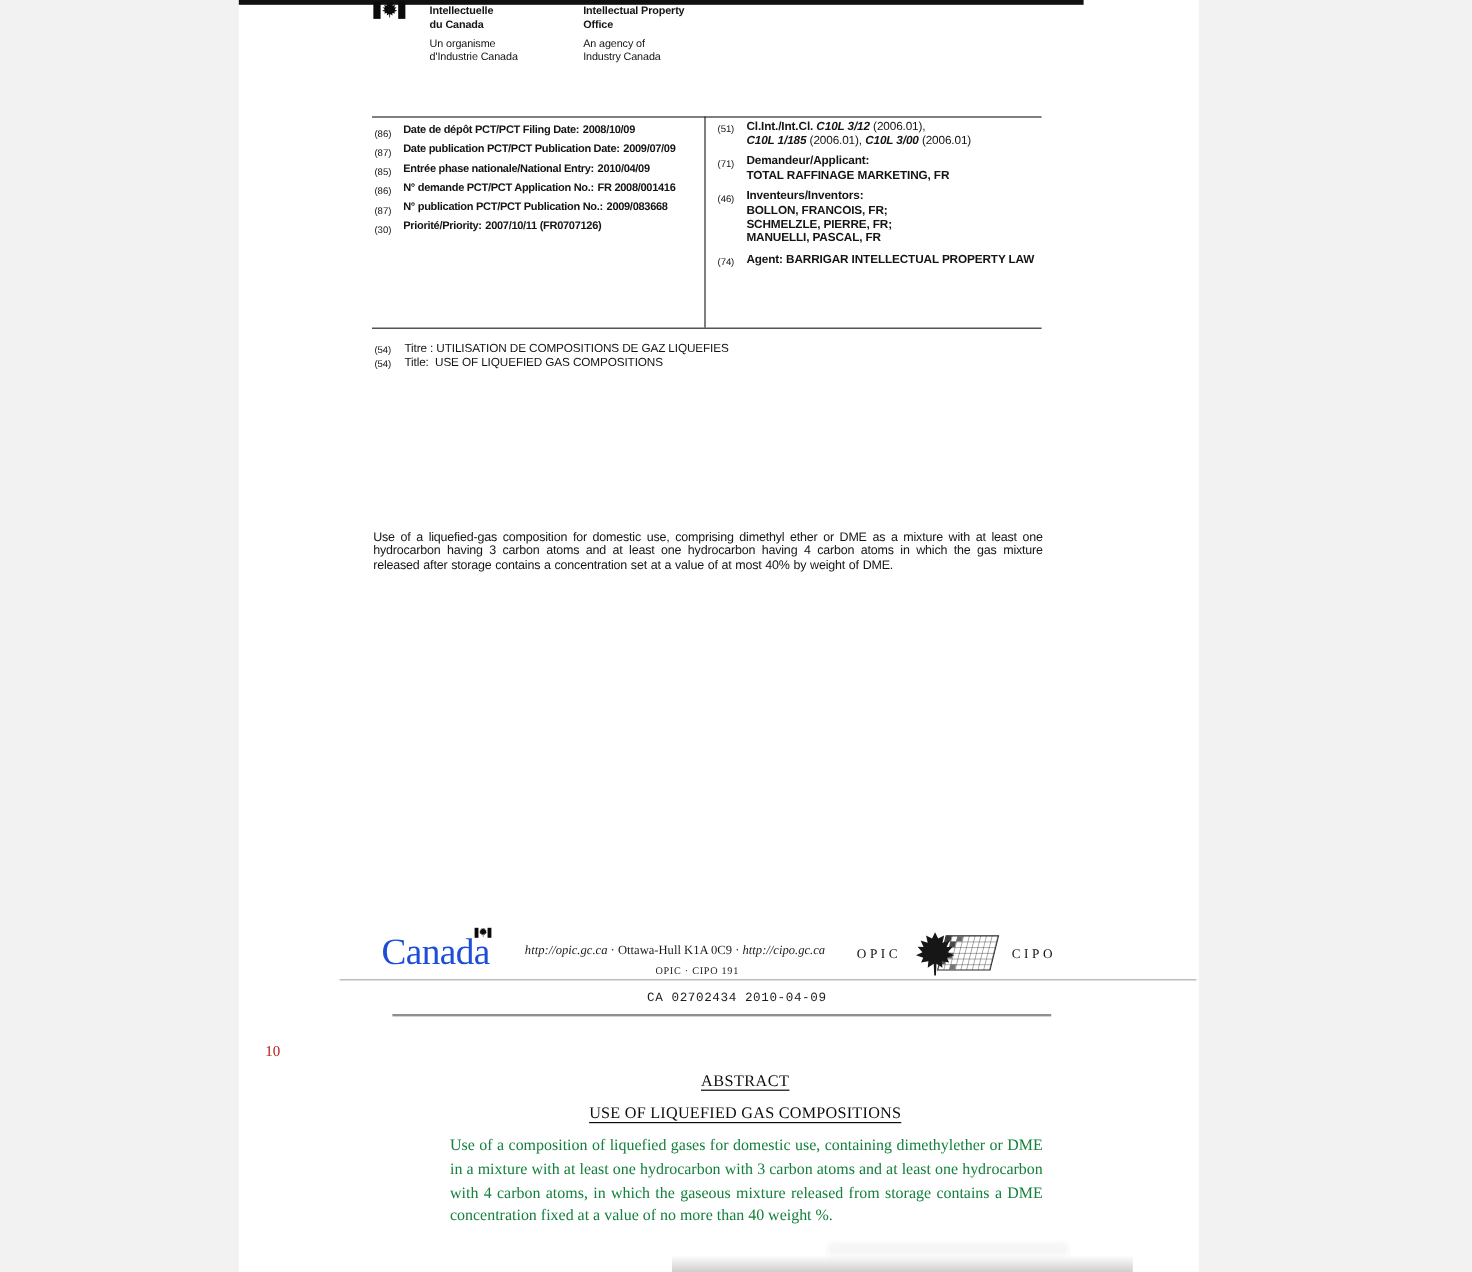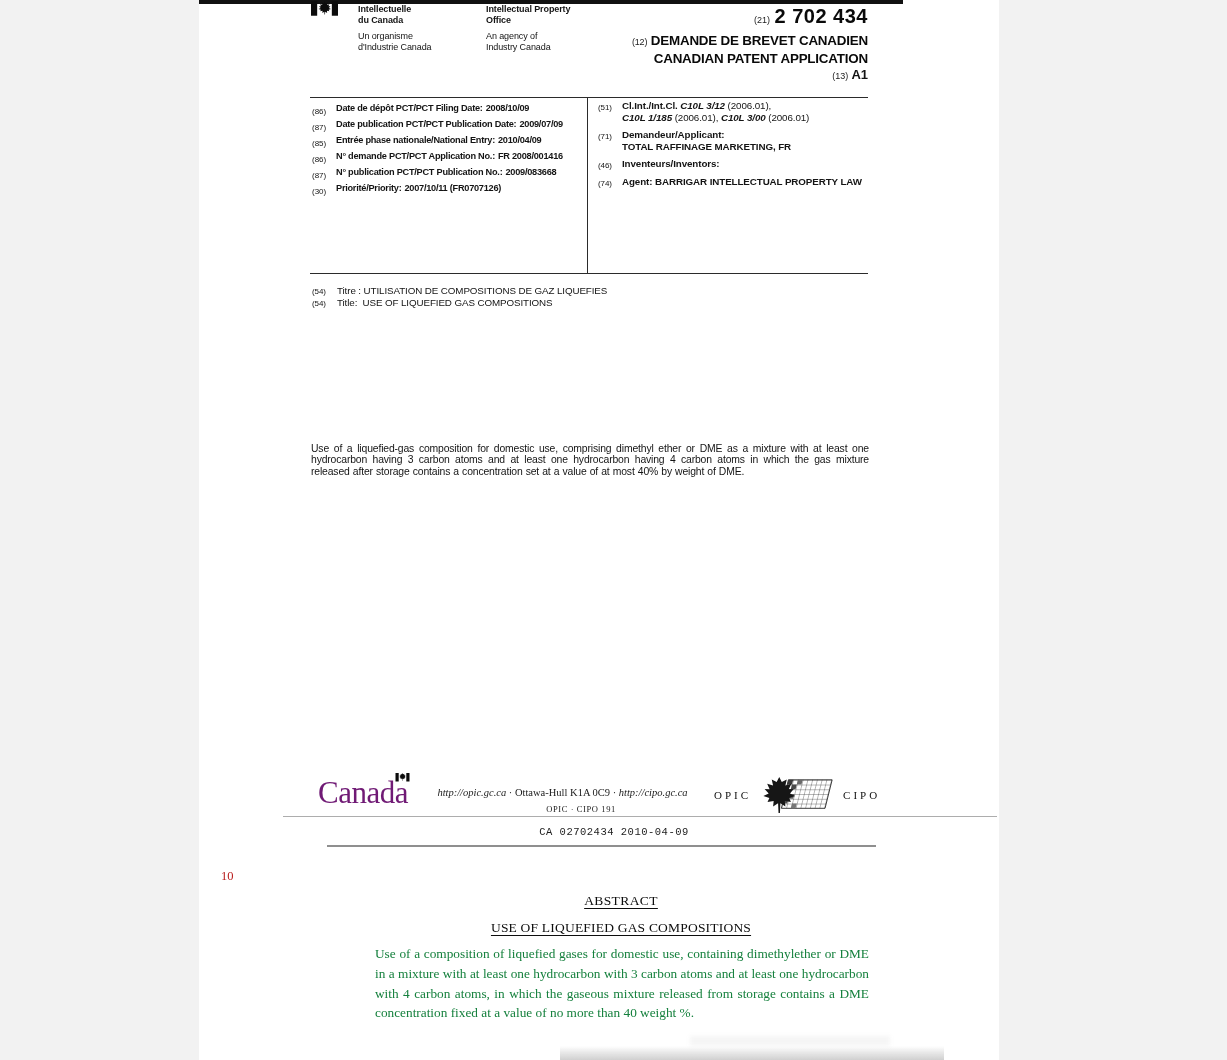--- a/index.html
+++ b/index.html
@@ -57,21 +57,21 @@
   .trow{position:relative;padding-left:25px;line-height:11.5px;font-size:9.8px;white-space:pre;letter-spacing:-0.1px;}
   .trow .bnum{position:absolute;left:0;top:1px;font-size:8px;}
 
   
   .abstract{left:112px;top:442px;width:558px;}
   .abstract .ahead{position:relative;padding-left:24px;font-size:9.8px;line-height:11px;}
   .abstract .ahead .bnum{position:absolute;left:0;top:1px;font-size:8px;}
   .abstract .abody{margin-top:1px;font-size:10.4px;line-height:11.4px;text-align:justify;letter-spacing:-0.15px;word-spacing:0.4px;}
 
   
-  .wordmark{left:119px;top:775px;font-family:"Liberation Serif",serif;font-size:31px;letter-spacing:-0.5px;color:#701a75;}
+  .wordmark{left:119px;top:775px;font-family:"Liberation Serif",serif;font-size:31px;letter-spacing:-0.5px;color:#1d4ed8;}
   .wordmark .wrap{position:relative;display:inline-block;}
   .wordmark svg{position:absolute;right:-2px;top:-2px;}
   .addr{left:235px;top:787px;width:257px;text-align:center;white-space:nowrap;font-family:"Liberation Serif",serif;font-size:10.5px;color:#1a1a1a;}
   .addr .url{font-style:italic;}
   .codeline{left:252px;top:804px;width:260px;text-align:center;font-family:"Liberation Serif",serif;font-size:8.5px;letter-spacing:0.6px;color:#222;}
   .opiclogo{left:515px;top:776px;display:flex;align-items:center;gap:5px;}
   .opiclogo .lg{font-family:Liberation Serif, serif;font-size:11px;letter-spacing:3px;color:#111;}
   .ftr-thinrule{left:84px;top:816px;width:714px;height:1px;background:#adadad;}
   .stamp{left:15px;top:826px;width:800px;text-align:center;font-family:"Liberation Mono",monospace;font-size:10.5px;letter-spacing:0.5px;color:#1c1c1c;}
   .ftr-grayrule{left:128px;top:845px;width:549px;height:2px;background:#8f8f8f;}
@@ -122,35 +122,20 @@
       <div class="ttl">
         <div>Intellectual Property</div>
         <div>Office</div>
       </div>
       <div class="sub">
         <div>An agency of</div>
         <div>Industry Canada</div>
       </div>
     </div>
 
-    <div class="abs hdr-right">
-      <div class="pubnum">
-        <span class="code">(21)</span>
-        <span class="num">2 702 434</span>
-      </div>
-      <div class="doctype">
-        <span class="code">(12)</span>
-        <span>DEMANDE DE BREVET CANADIEN</span><br>
-        <span>CANADIAN PATENT APPLICATION</span>
-      </div>
-      <div class="kind">
-        <span class="code">(13)</span>
-        <span>A1</span>
-      </div>
-    </div>
 
     <div class="abs rule boxtop"></div>
     <div class="abs rule boxdiv"></div>
     <div class="abs rule boxbottom"></div>
 
     <div class="abs lrows">
 
         <div class="lrow"><span class="bnum">(86)</span><span class="blabel">Date de dépôt PCT/PCT Filing Date:</span><span class="bval">2008/10/09</span></div>
 
         <div class="lrow"><span class="bnum">(87)</span><span class="blabel">Date publication PCT/PCT Publication Date:</span><span class="bval">2009/07/09</span></div>
@@ -172,20 +157,26 @@
         <span class="cls">C10L 1/185</span><span class="plain"> (2006.01), </span><span class="cls">C10L 3/00</span><span class="plain"> (2006.01)</span>
       </div>
       <div class="rrow">
         <span class="bnum">(71)</span>
         <div class="rline">Demandeur/Applicant:</div>
         <div class="rline">TOTAL RAFFINAGE MARKETING, FR</div>
       </div>
       <div class="rrow">
         <span class="bnum">(46)</span>
         <div class="rline">Inventeurs/Inventors:</div>
+        <div>
+
+        <div class="rline">BOLLON, FRANCOIS, FR;</div>
+            <div class="rline">SCHMELZLE, PIERRE, FR;</div>
+            <div class="rline">MANUELLI, PASCAL, FR</div>
+          </div>
       </div>
       <div class="rrow">
         <span class="bnum">(74)</span>
         <span class="blabel">Agent:</span>
         <span class="rline">BARRIGAR INTELLECTUAL PROPERTY LAW</span>
       </div>
     </div>
 
     <div class="abs titles">
 

